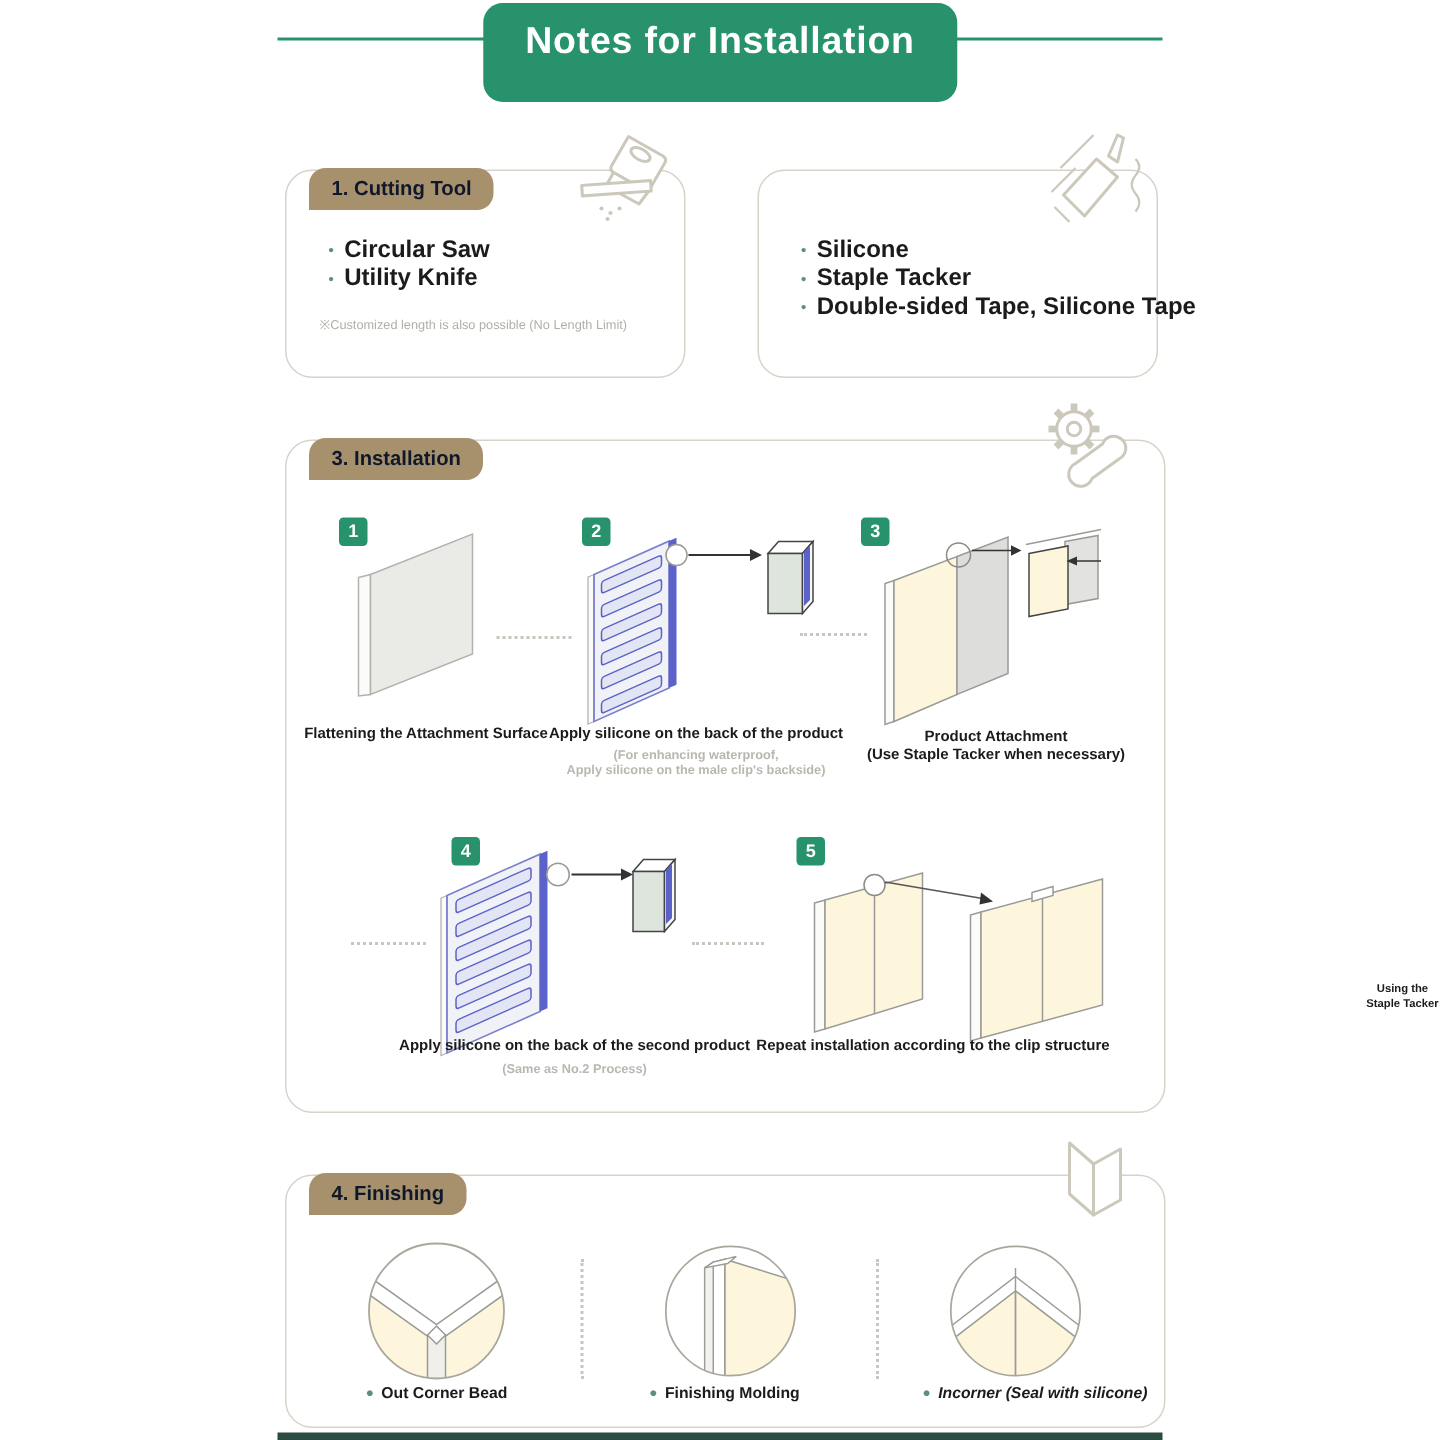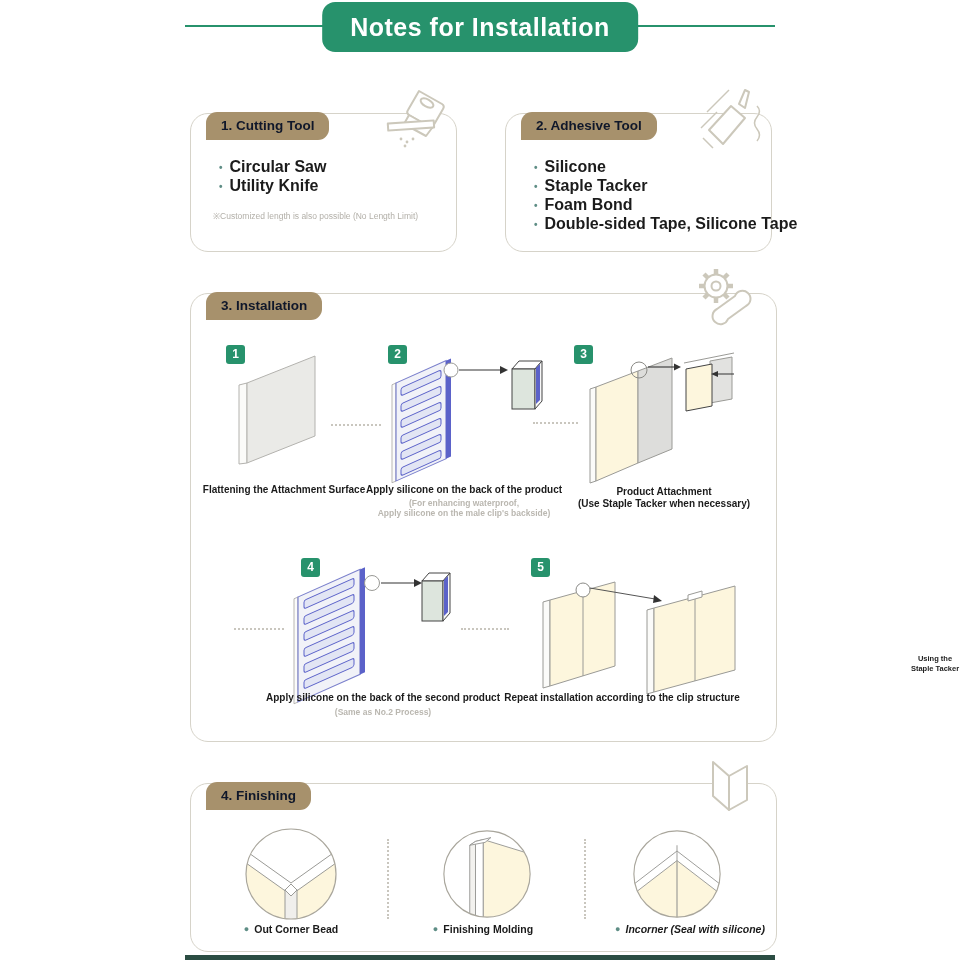--- a/index.html
+++ b/index.html
@@ -2,21 +2,21 @@
 <html><head>
 <meta charset="utf-8">
 <style>
   html,body{margin:0;padding:0;background:#ffffff;}
   body{width:960px;height:960px;position:relative;font-family:"Liberation Sans",sans-serif;overflow:hidden;color:#1b1b1b;}
   .abs{position:absolute;}
 
   
   .title-line{left:185px;top:25px;width:590px;height:2px;background:#27926c;}
   .title-badge{left:480px;top:2px;transform:translateX(-50%);background:#27926c;color:#fff;
-    font-weight:bold;font-size:25px;height:50px;line-height:50px;padding:0 28px;border-radius:13px;
+    font-weight:bold;font-size:25px;height:66px;line-height:50px;padding:0 28px;border-radius:13px;
     white-space:nowrap;letter-spacing:.5px;}
 
   
   .box{position:absolute;border:1.5px solid #d6d3c9;border-radius:18px;background:#fff;}
   .sec-badge{position:absolute;left:15px;top:-2px;background:#a7916c;color:#0f172a;font-weight:bold;
     font-size:13.5px;height:28px;line-height:28px;padding:0 15px;border-radius:11px 11px 11px 0;white-space:nowrap;}
 
   
   .toollist{position:absolute;left:28px;top:44px;margin:0;padding:0;list-style:none;}
   .toollist li{font-size:16px;font-weight:bold;line-height:18px;white-space:nowrap;}
@@ -61,37 +61,35 @@
     </g>
   </svg>
   <ul class="toollist">
     <li>Circular Saw</li>
     <li>Utility Knife</li>
   </ul>
   <div class="tool-note">※Customized length is also possible (No Length Limit)</div>
 </div>
 
 <div class="box" style="left:505px;top:113px;width:265px;height:137px;">
-  <div class="sec-badge">2. Adhesive Tool</div>
   <svg style="position:absolute;right:6px;top:-28px;" width="66" height="72" viewBox="0 0 66 72">
     <g fill="none" stroke="#ccc8bb" stroke-width="1.5">
       <line x1="8" y1="26" x2="30" y2="4"></line>
       <line x1="2" y1="42" x2="18" y2="26"></line>
       <line x1="4" y1="52" x2="14" y2="62"></line>
       <path d="M58,20 q5,5 0,11 q-5,6 0,12 q5,6 0,12"></path>
     </g>
     <g fill="#ffffff" stroke="#ccc8bb" stroke-width="2" stroke-linejoin="round">
       <path d="M10,44 L32,20 L46,32 L24,58 Z"></path>
       <path d="M40,18 L46,4 L50,6 L46,22 Z"></path>
     </g>
   </svg>
   <ul class="toollist">
     <li>Silicone</li>
     <li>Staple Tacker</li>
-    <li>Foam Bond</li>
     <li>Double-sided Tape, Silicone Tape</li>
   </ul>
 </div>
 
 <div class="box" style="left:190px;top:293px;width:585px;height:447px;">
   <div class="sec-badge">3. Installation</div>
   <svg style="position:absolute;right:18px;top:-30px;" width="68" height="64" viewBox="0 0 68 64">
     <g stroke="#ccc8bb" stroke-width="4.5">
       <line x1="26" y1="5" x2="26" y2="11"></line>
         <line x1="26" y1="33" x2="26" y2="39"></line>

